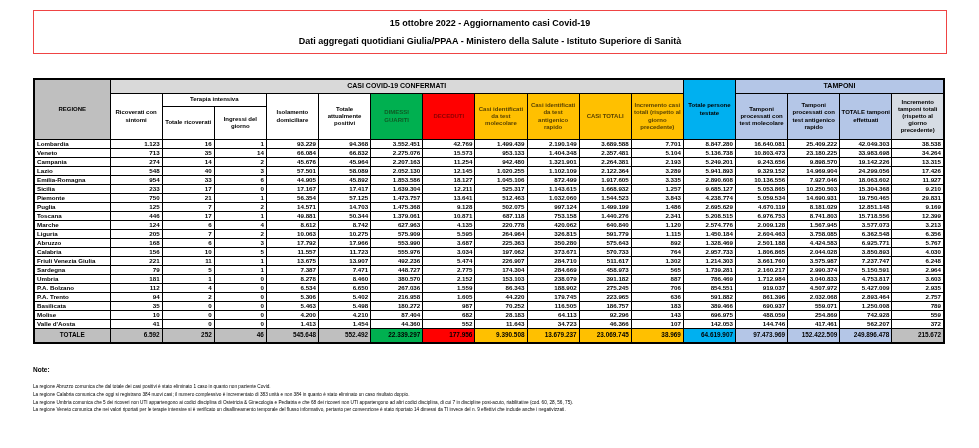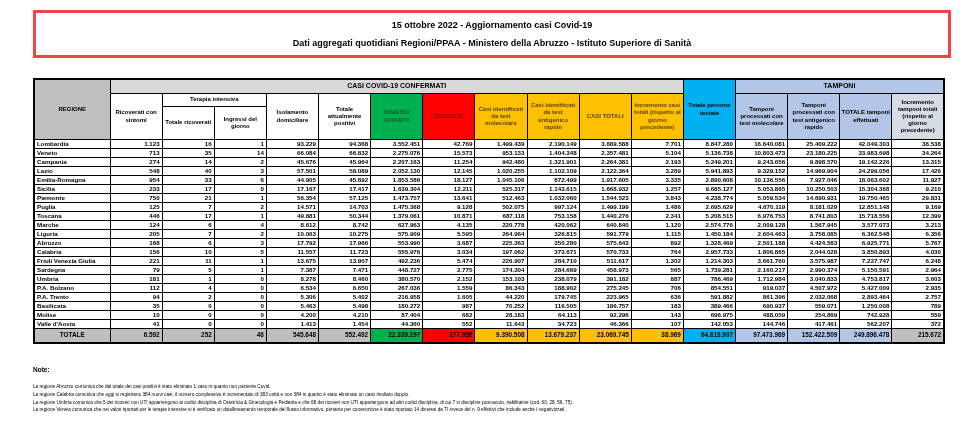--- a/index.html
+++ b/index.html
@@ -1,18 +1,18 @@
 <!DOCTYPE html>
 <html><head>
 <meta charset="utf-8">
 <style>
   html,body{margin:0;padding:0;background:#fff;}
   .page{position:relative;width:979px;height:448px;background:#fff;font-family:"Liberation Sans",sans-serif;color:#000;overflow:hidden;}
 
-  .title-box{position:absolute;left:33px;top:10px;width:912px;height:42px;border:3px solid #ef4444;
+  .title-box{position:absolute;left:33px;top:10px;width:912px;height:42px;border:1px solid #ef4444;
     display:flex;flex-direction:column;justify-content:space-evenly;align-items:center;}
   .title-line{font-size:9px;font-weight:bold;white-space:nowrap;}
 
   table.covid{position:absolute;left:33px;top:78px;width:912px;border-collapse:collapse;table-layout:fixed;border:2px solid #000;}
   table.covid th, table.covid td{border:1px solid #000;overflow:hidden;}
   thead th{font-size:6px;font-weight:bold;text-align:center;vertical-align:middle;line-height:1.2;padding:1px 1px;}
   th.gh{height:11px;font-size:7px;}
   th.sub{height:10px;}
   th.leaf2{height:30px;}
 
@@ -40,21 +40,21 @@
   .notes-heading{font-size:6.5px;font-weight:bold;margin:0 0 10px 0;}
   .note-line{font-size:4.7px;line-height:1.65;white-space:nowrap;}
 </style>
 </head>
 <body>
 
 <div class="page">
 
   <div class="title-box">
     <div class="title-line">15 ottobre 2022 - Aggiornamento casi Covid-19</div>
-    <div class="title-line">Dati aggregati quotidiani Regioni/PPAA - Ministero della Abruzzo - Istituto Superiore di Sanità</div>
+    <div class="title-line">Dati aggregati quotidiani Giulia/PPAA - Ministero della Salute - Istituto Superiore di Sanità</div>
   </div>
 
   <table class="covid">
     <colgroup>
       <col style="width:76px">
       <col>
         <col>
         <col>
         <col>
         <col>

